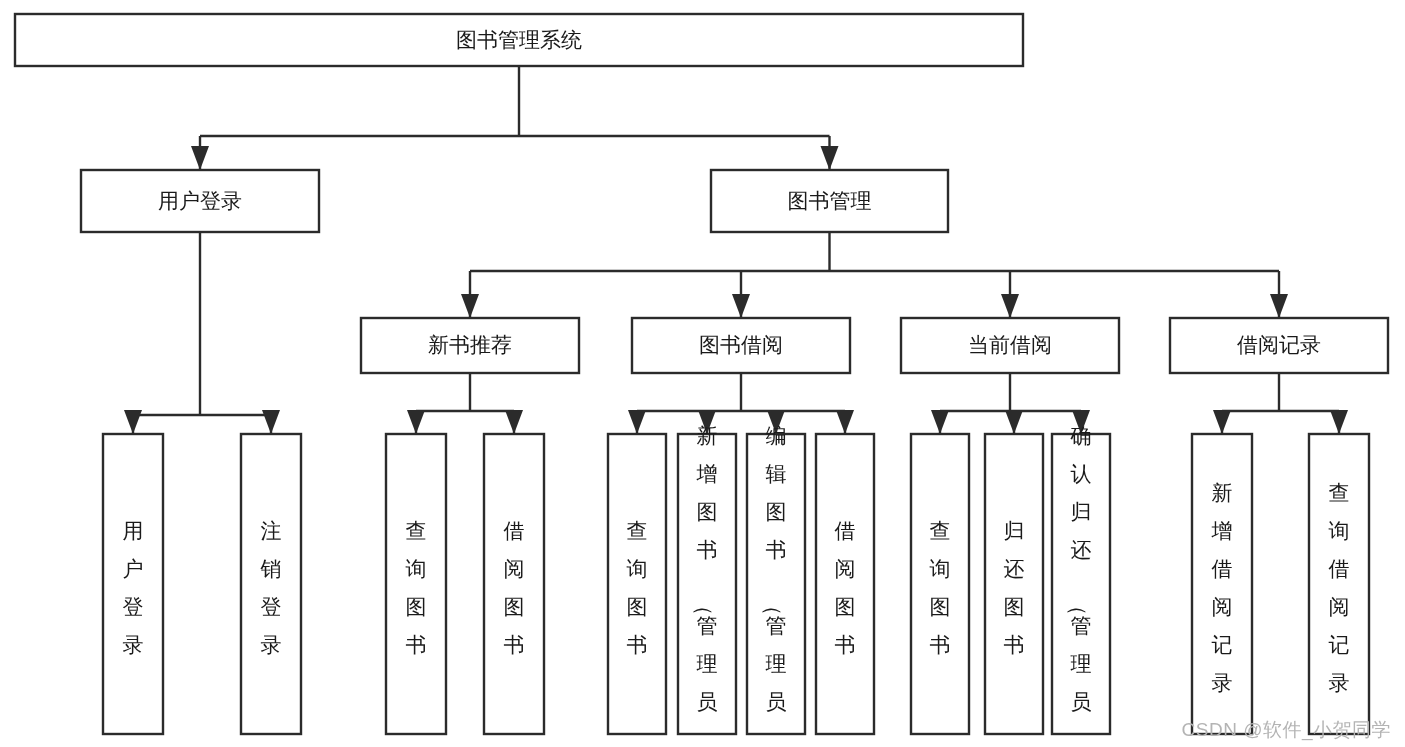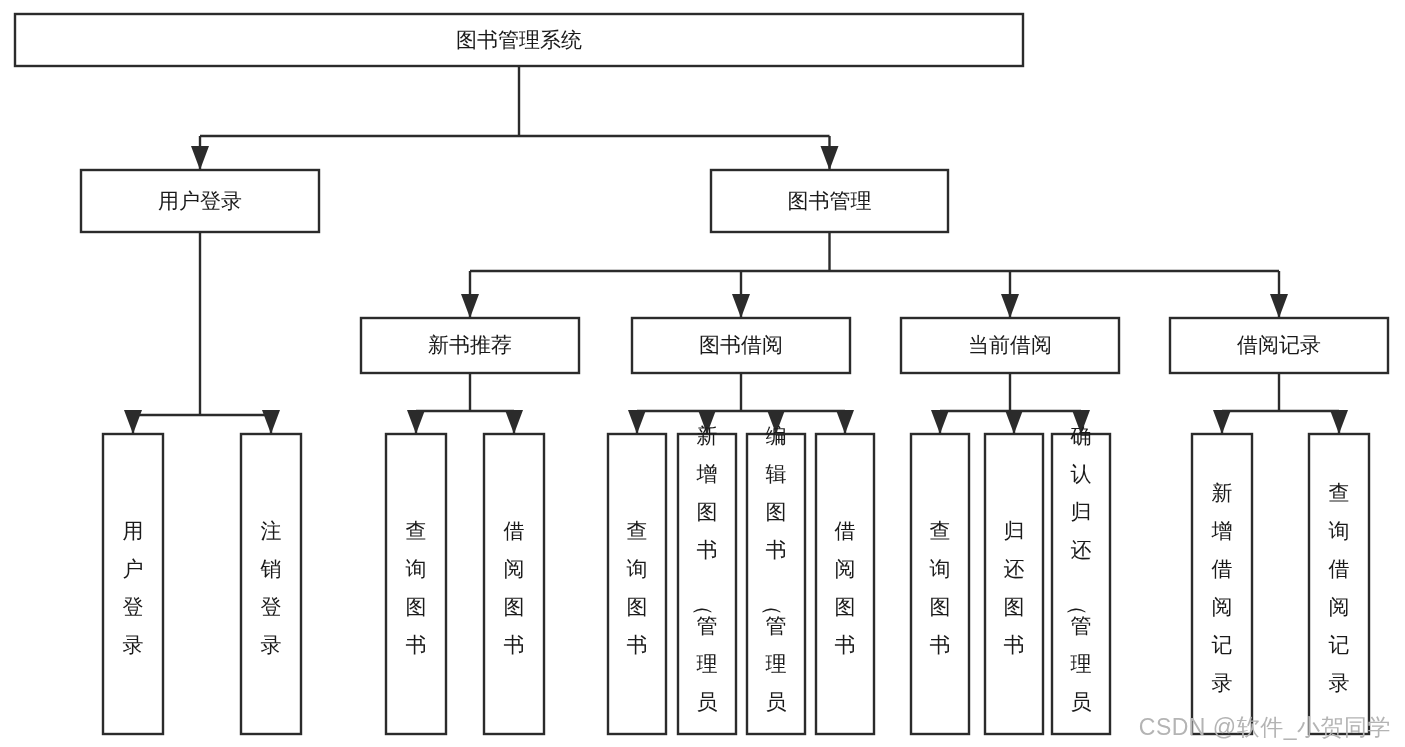--- a/index.html
+++ b/index.html
@@ -55,21 +55,21 @@
     font-family: "Liberation Sans", "DejaVu Sans", sans-serif;
     font-size: 21px;
     fill: #1a1a1a;
     text-anchor: middle;
   }
   .watermark-text {
     position: absolute;
     right: 14px;
     bottom: 4px;
     font-family: "Liberation Sans", "DejaVu Sans", sans-serif;
-    font-size: 23px;
+    font-size: 19px;
     color: #b4b4b4;
     white-space: nowrap;
     letter-spacing: 0.5px;
     user-select: none;
   }
 </style>
 </head>
 <body>
 
 <div id="diagram-root">

